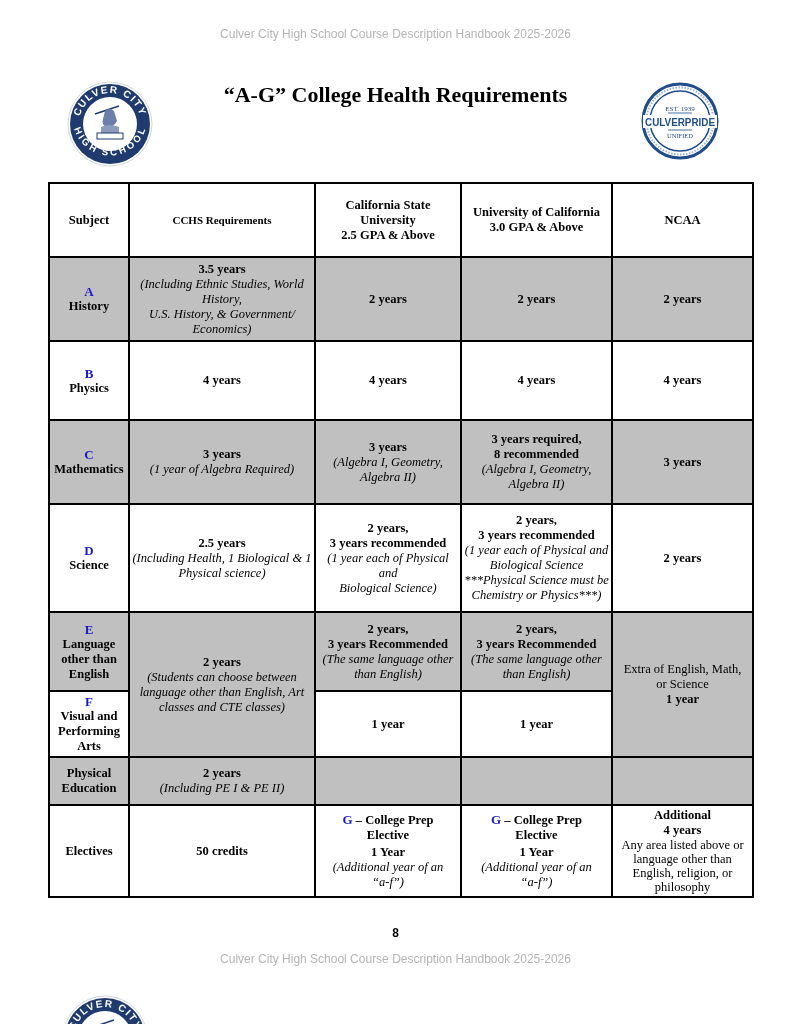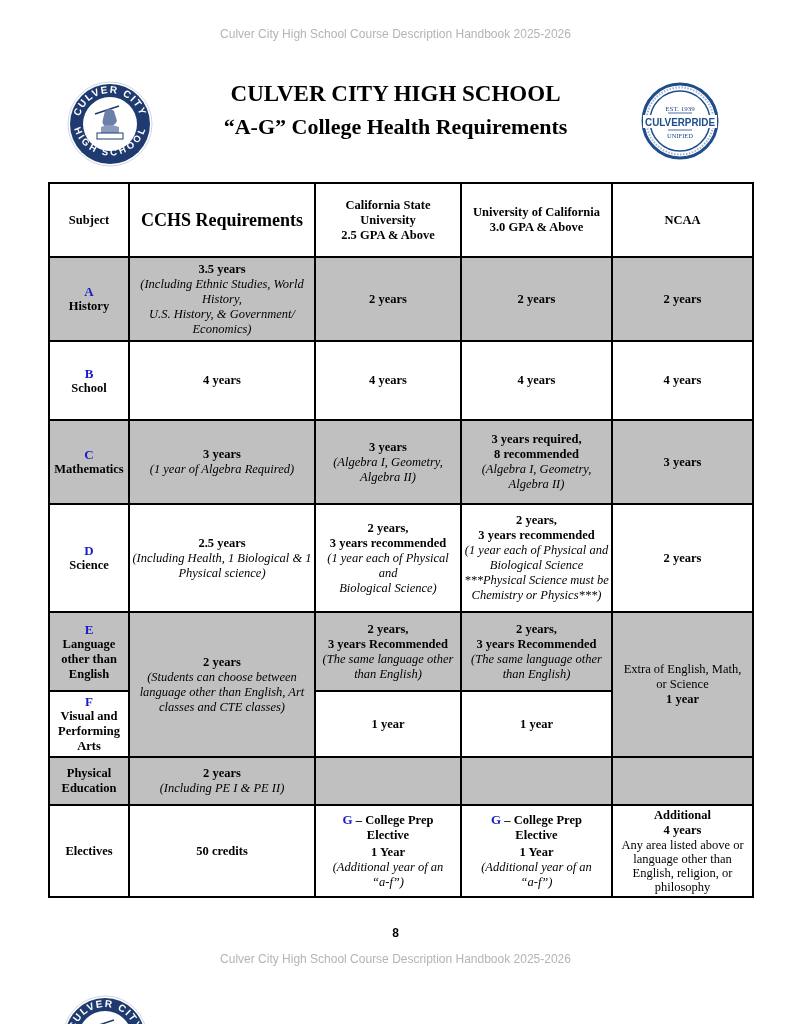--- a/index.html
+++ b/index.html
@@ -29,21 +29,21 @@
   }
   table.req td, table.req th {
     border: 2.5px solid #000; text-align: center; vertical-align: middle;
     padding: 0 2px; line-height: 15px;
   }
   .gray { background: #c0c0c0; }
   .b { font-weight: bold; }
   .i { font-style: italic; }
   .letter { color: #1a1ac8; font-weight: bold; font-size: 13px; }
   .subj { font-weight: bold; font-size: 12.5px; line-height: 15px; }
-  th.h-cchs { font-size: 18px; font-weight: bold; }
+  th.h-cchs { font-size: 11px; font-weight: bold; }
   th { font-weight: bold; }
 </style>
 </head>
 <body>
 
 <div class="running-header">Culver City High School Course Description Handbook 2025-2026</div>
 
 <svg class="logo-left" viewBox="0 0 86 86">
   <circle cx="43" cy="43" r="42" fill="#ffffff" stroke="#cfd6e2" stroke-width="1"></circle>
   <circle cx="43" cy="43" r="40" fill="#1f3a6e"></circle>
@@ -54,21 +54,20 @@
   </defs>
   <text font-family="Liberation Sans, sans-serif" font-size="10" font-weight="bold" fill="#ffffff" letter-spacing="1.5"><textPath href="#arcTop" startOffset="50%" text-anchor="middle">CULVER CITY</textPath></text>
   <text font-family="Liberation Sans, sans-serif" font-size="9.5" font-weight="bold" fill="#ffffff" letter-spacing="1"><textPath href="#arcBot" startOffset="50%" text-anchor="middle" dominant-baseline="hanging">HIGH SCHOOL</textPath></text>
   <line x1="28" y1="33" x2="52" y2="25" stroke="#1f3a6e" stroke-width="1.5"></line>
   <path d="M38 30 q5 -4 9 0 l3 10 q-3 6 -10 6 q-6 -2 -4 -8 z" fill="#6b7fa8"></path>
   <path d="M34 46 q8 -4 18 0 l0 6 l-18 0 z" fill="#8a9bbd"></path>
   <rect x="30" y="52" width="26" height="6" fill="#ffffff" stroke="#1f3a6e" stroke-width="1"></rect>
 </svg>
 
 <div class="title-block">
-  <div class="title-line1">CULVER CITY HIGH SCHOOL</div>
   <div class="title-line3">“A-G” College Health Requirements</div>
 </div>
 
 <svg class="logo-right" viewBox="0 0 80 78">
   <circle cx="40" cy="39" r="37" fill="#ffffff" stroke="#1f4c8a" stroke-width="3"></circle>
   <circle cx="40" cy="39" r="30" fill="none" stroke="#1f4c8a" stroke-width="1.5"></circle>
   <circle cx="40" cy="39" r="33.5" fill="none" stroke="#9fb3d1" stroke-width="2" stroke-dasharray="1.5 1.5"></circle>
   <text x="40" y="29" text-anchor="middle" font-family="Liberation Serif, serif" font-size="7" fill="#1f4c8a">EST. 1939</text>
   <line x1="28" y1="31" x2="52" y2="31" stroke="#1f4c8a" stroke-width="0.8"></line>
   <rect x="3" y="33" width="74" height="13" fill="#ffffff"></rect>
@@ -113,21 +112,21 @@
       <div class="i">U.S. History, &amp; Government/ Economics)</div>
     </td>
     <td class="b">2 years</td>
     <td class="b">2 years</td>
     <td class="b">2 years</td>
   </tr>
 
   <tr style="height:79px">
     <td>
       <div class="letter">B</div>
-      <div class="subj">School</div>
+      <div class="subj">Physics</div>
     </td>
     <td class="b">4 years</td>
     <td class="b">4 years</td>
     <td class="b">4 years</td>
     <td class="b">4 years</td>
   </tr>
 
   <tr class="gray" style="height:84px">
     <td>
       <div class="letter">C</div>

